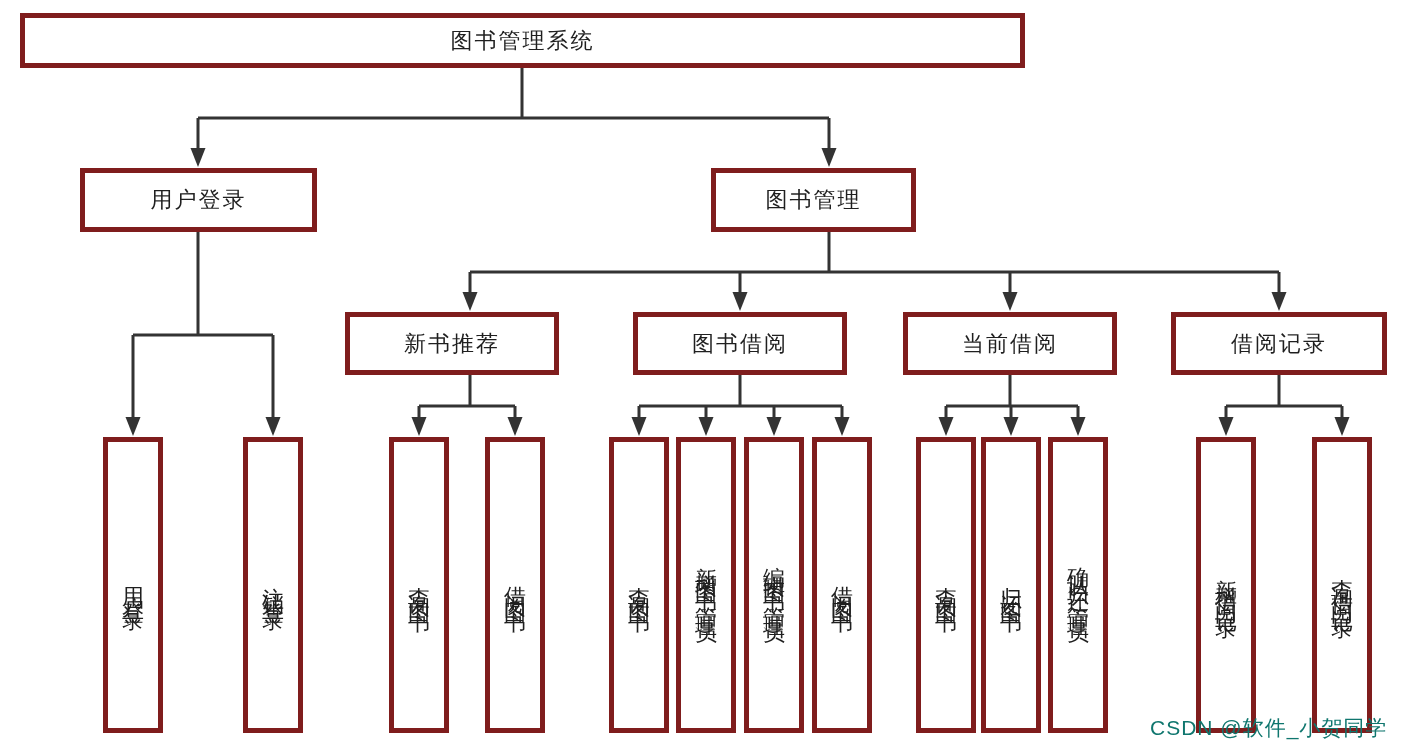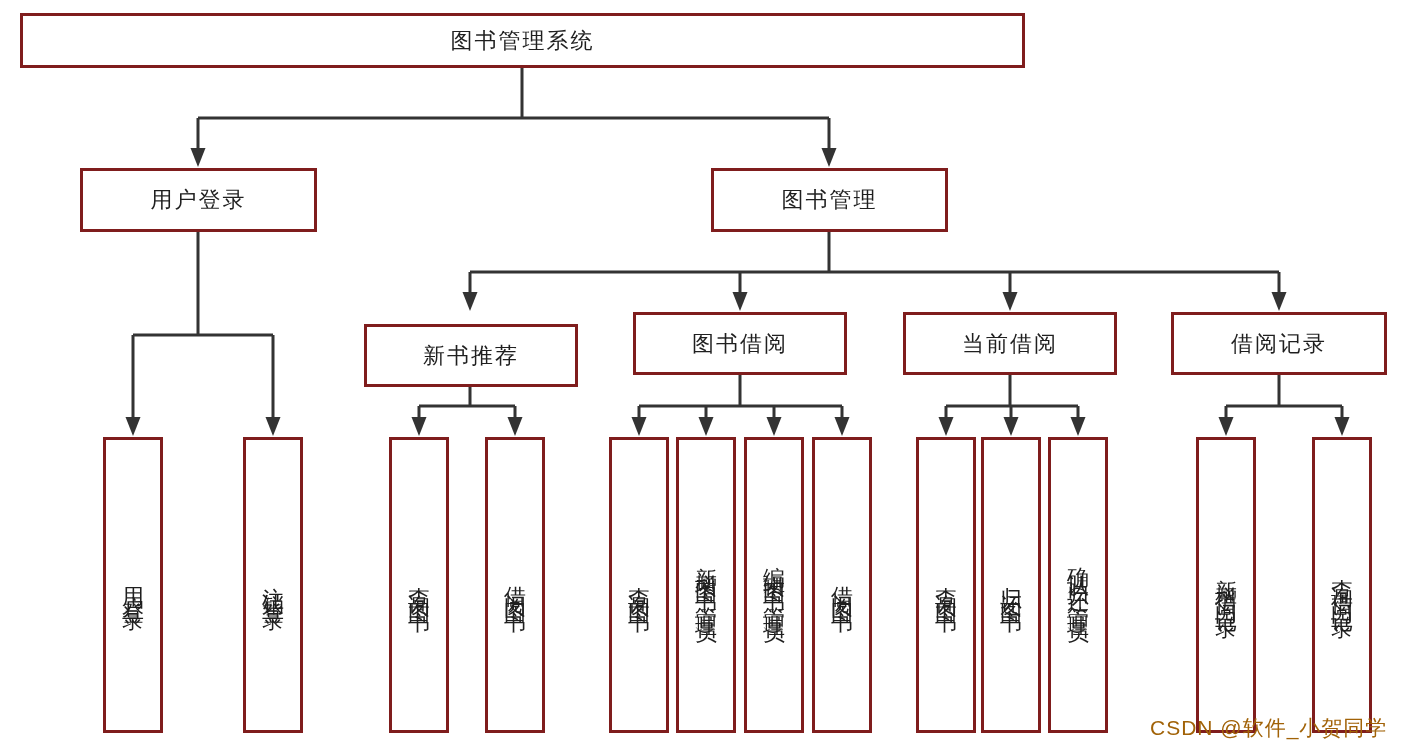--- a/index.html
+++ b/index.html
@@ -16,21 +16,21 @@
     position: absolute; left: 0; top: 0; z-index: 1;
   }
   svg.connectors path {
     fill: none; stroke: #333333; stroke-width: 3;
   }
   svg.connectors polygon { fill: #333333; }
 
   .node {
     position: absolute;
     background: #ffffff;
-    border: 3px solid #7f1d1d;
+    border: 5px solid #7f1d1d;
     box-sizing: border-box;
     display: flex;
     align-items: center;
     justify-content: center;
     color: #1f1f1f;
     z-index: 2;
   }
   .node.h { font-size: 22px; letter-spacing: 2px; white-space: nowrap; }
 
   .node.leaf span {
@@ -38,24 +38,24 @@
     text-orientation: mixed;
     letter-spacing: 8px;
     line-height: 1;
     font-size: 22px;
   }
 
   
   .n-root  { left: 20px;  top: 13px;  width: 1005px; height: 55px; }
   
   .n-login { left: 80px;  top: 168px; width: 237px; height: 64px; }
-  .n-mgmt  { left: 711px; top: 168px; width: 237px; height: 64px; }
+  .n-mgmt  { left: 711px; top: 168px; width: 205px; height: 64px; }
   
   .n-l3    { top: 312px; height: 63px; width: 214px; }
-  .n-rec   { left: 364px; margin-top: 12px; }
+  .n-rec   { left: 345px; }
   .n-bor   { left: 633px; }
   .n-cur   { left: 903px; }
   .n-his   { left: 1171px; width: 216px; }
   
   .leaf    { top: 437px; width: 60px; height: 296px; }
   .lf-1  { left: 103px; }
   .lf-2  { left: 243px; }
   .lf-3  { left: 389px; }
   .lf-4  { left: 485px; }
   .lf-5  { left: 609px; }
@@ -65,21 +65,21 @@
   .lf-9  { left: 916px; }
   .lf-10 { left: 981px; }
   .lf-11 { left: 1048px; }
   .lf-12 { left: 1196px; }
   .lf-13 { left: 1312px; }
 
   .watermark {
     position: absolute;
     left: 1150px; top: 714px;
     width: 250px;
-    color: #a16207;
+    color: #0f766e;
     font-size: 21px;
     letter-spacing: 1px;
     z-index: 3;
     white-space: nowrap;
   }
 </style>
 </head>
 <body>
 
 <div class="stage">

